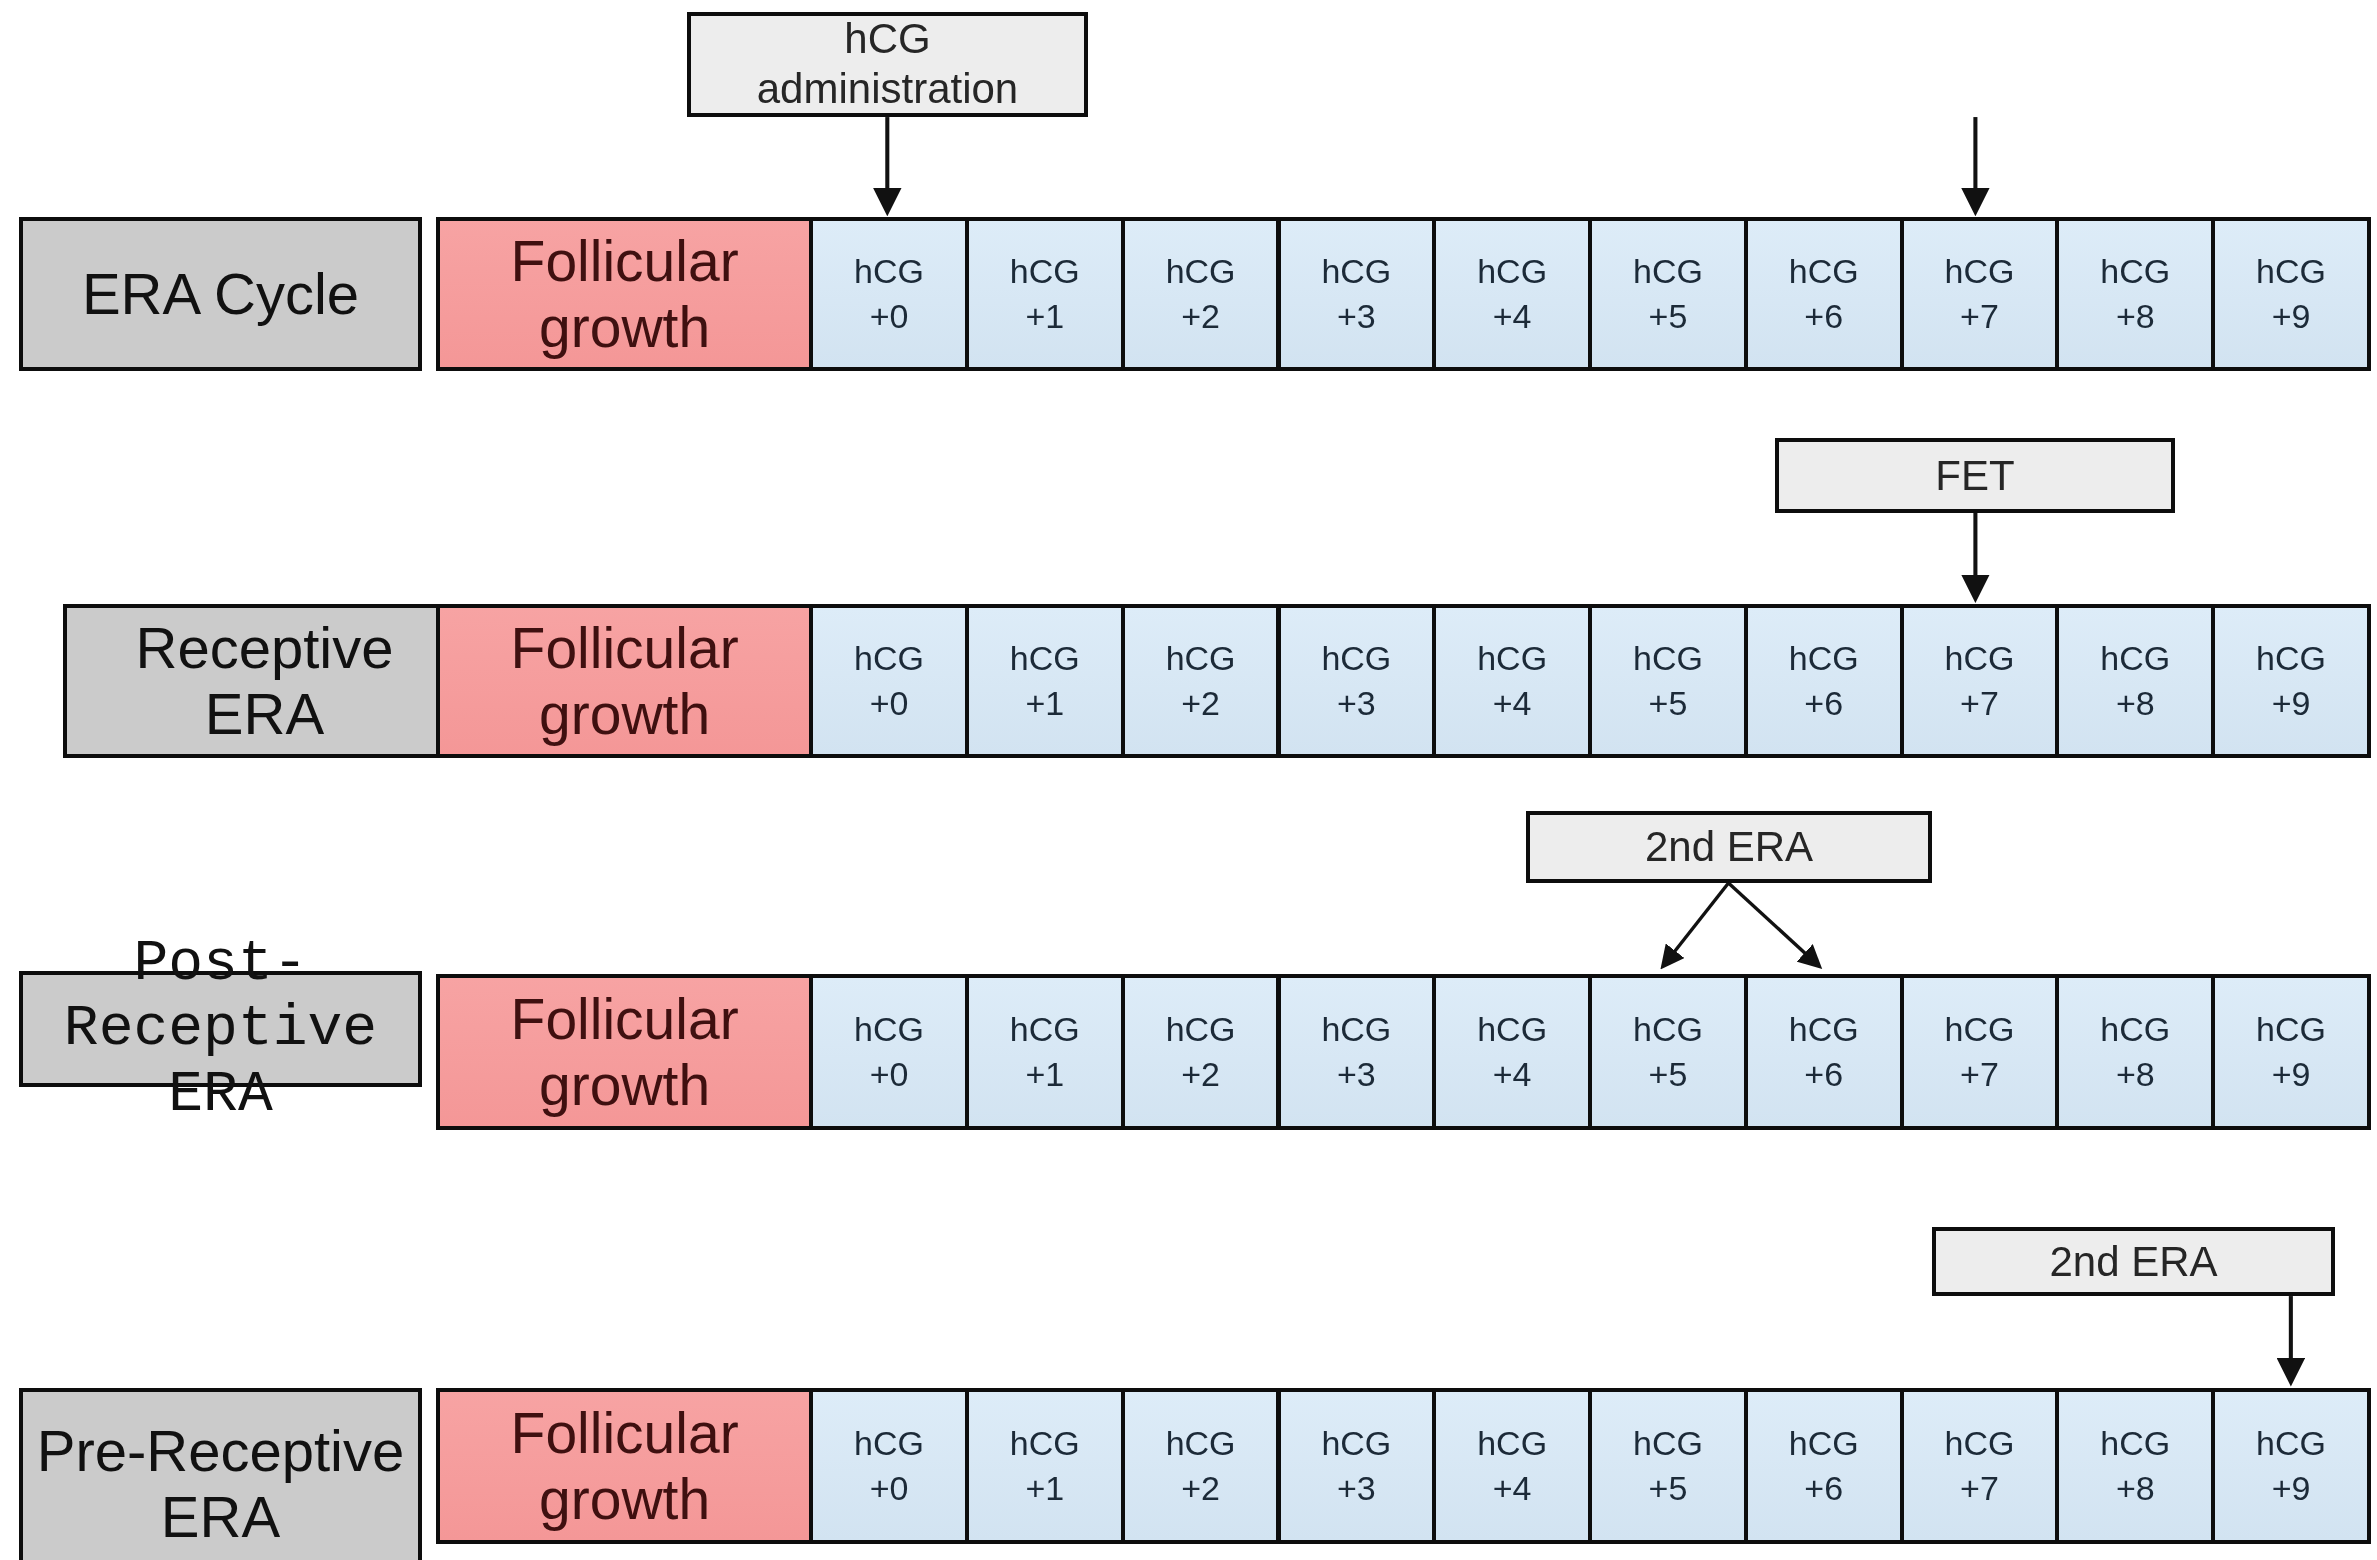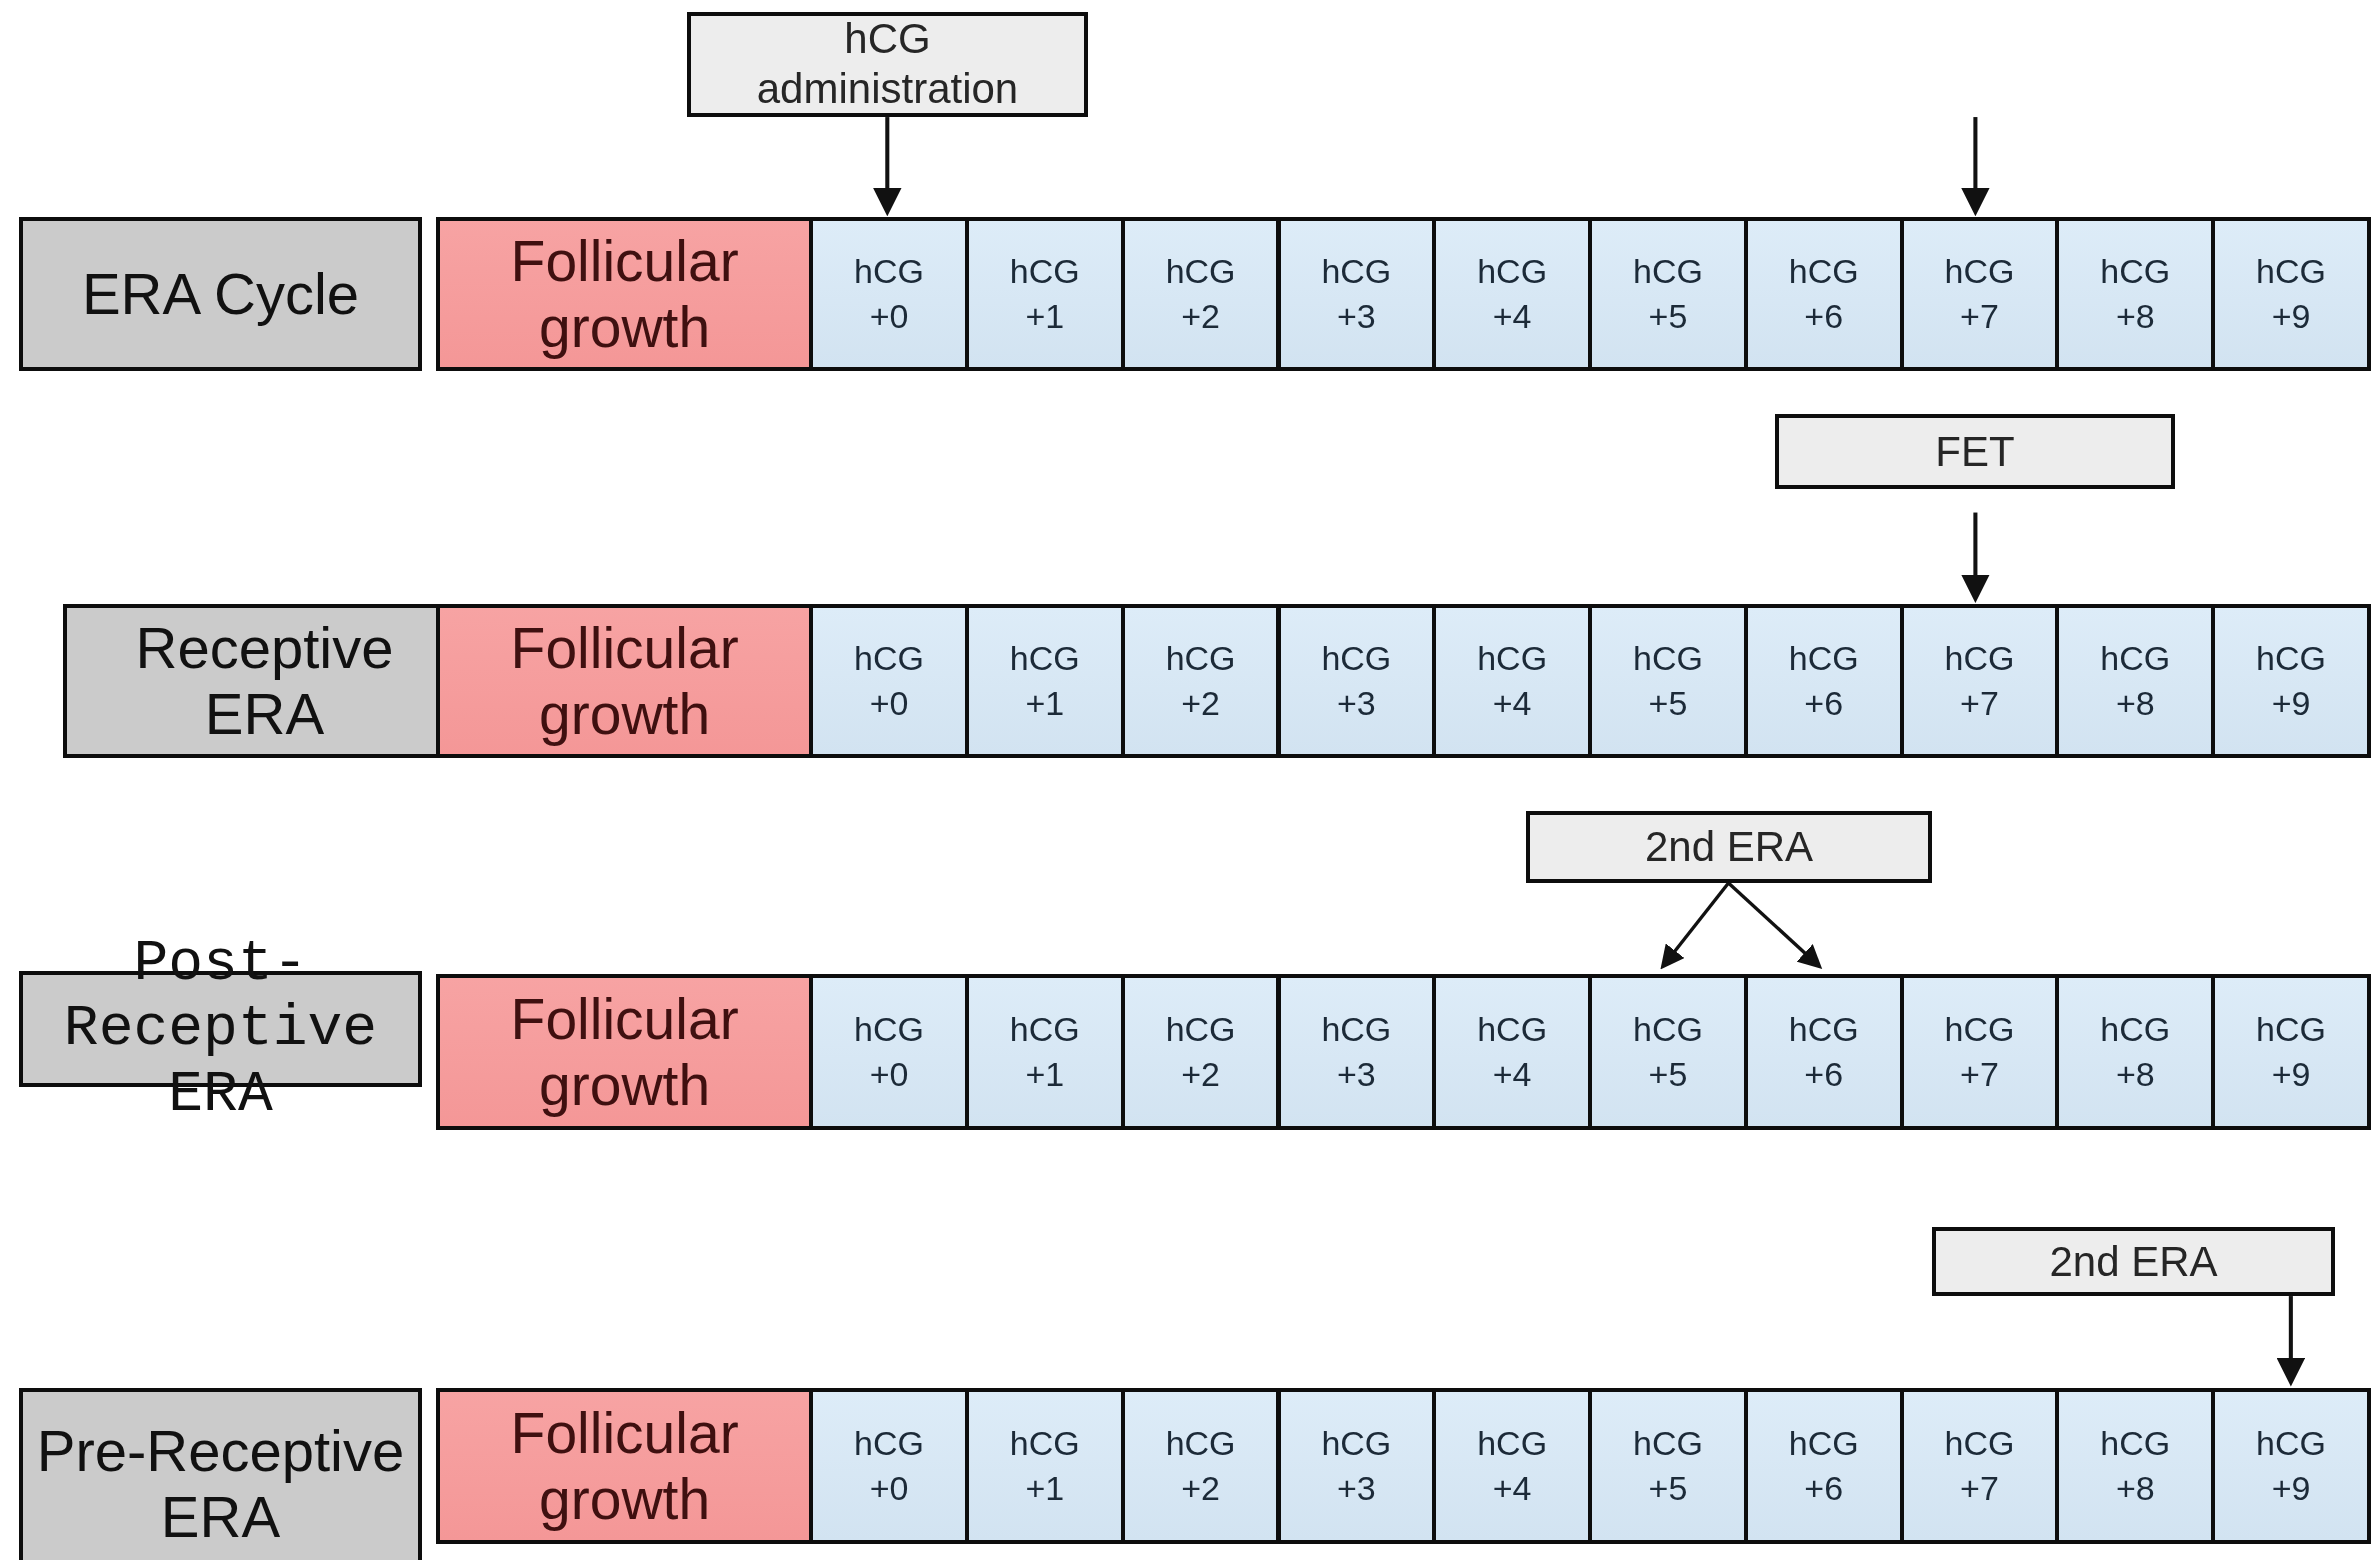--- a/index.html
+++ b/index.html
@@ -235,21 +235,21 @@
         </div>
       </div>
   </div>
 
   <div class="callout" style="left:687px;top:11.5px;width:401px;height:105px;">
     <span>hCG</span>
     <span>administration</span>
   </div>
 
 
-  <div class="callout" style="left:1775px;top:414px;width:400px;height:75px;align-items:center;">
+  <div class="callout" style="left:1775px;top:438px;width:400px;height:75px;align-items:center;">
     <span>FET</span>
   </div>
 
   <div class="callout" style="left:1526px;top:811px;width:406px;height:72px;">
     <span>2nd ERA</span>
   </div>
 
   <div class="callout" style="left:1932px;top:1227px;width:403px;height:69px;">
     <span>2nd ERA</span>
   </div>

